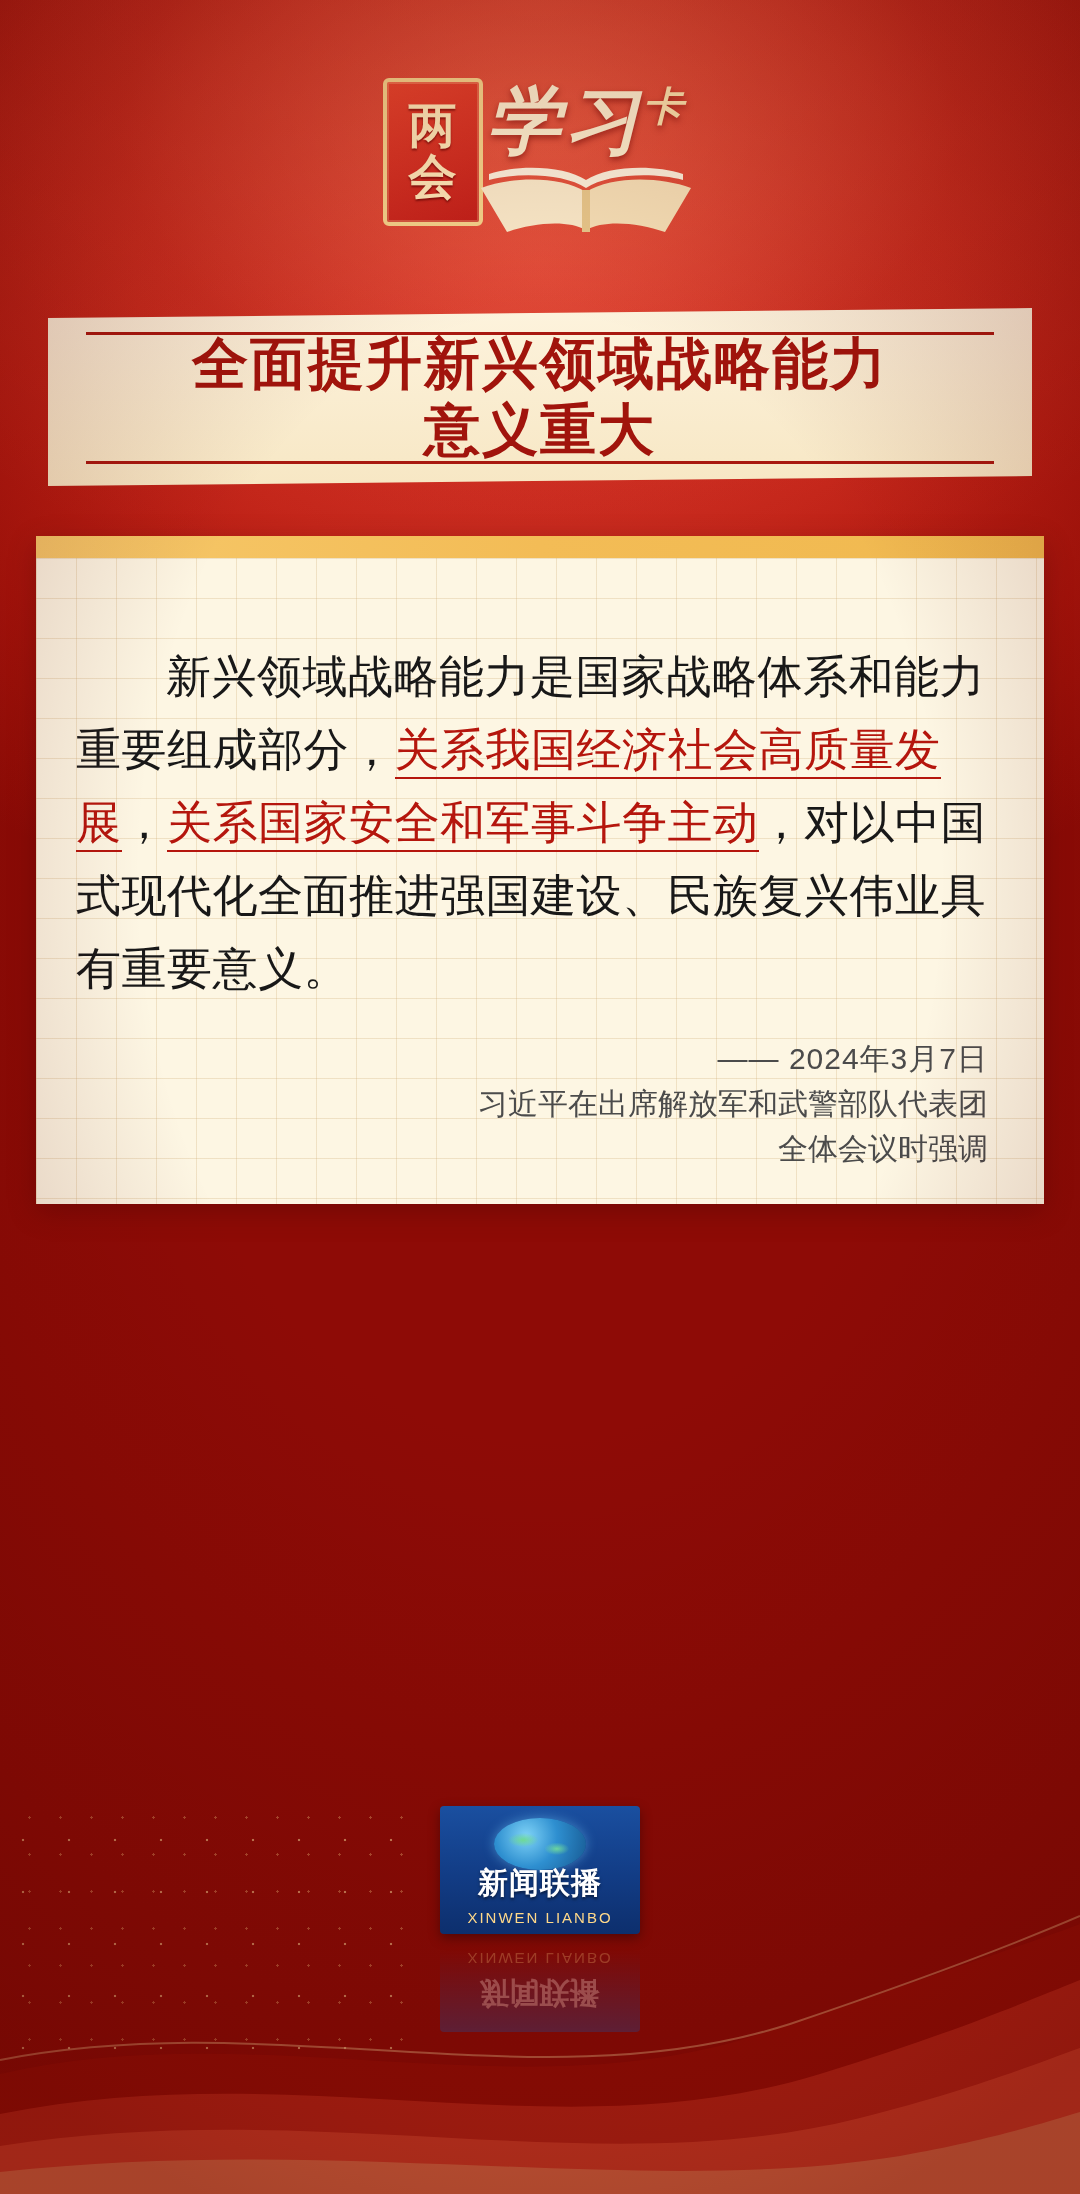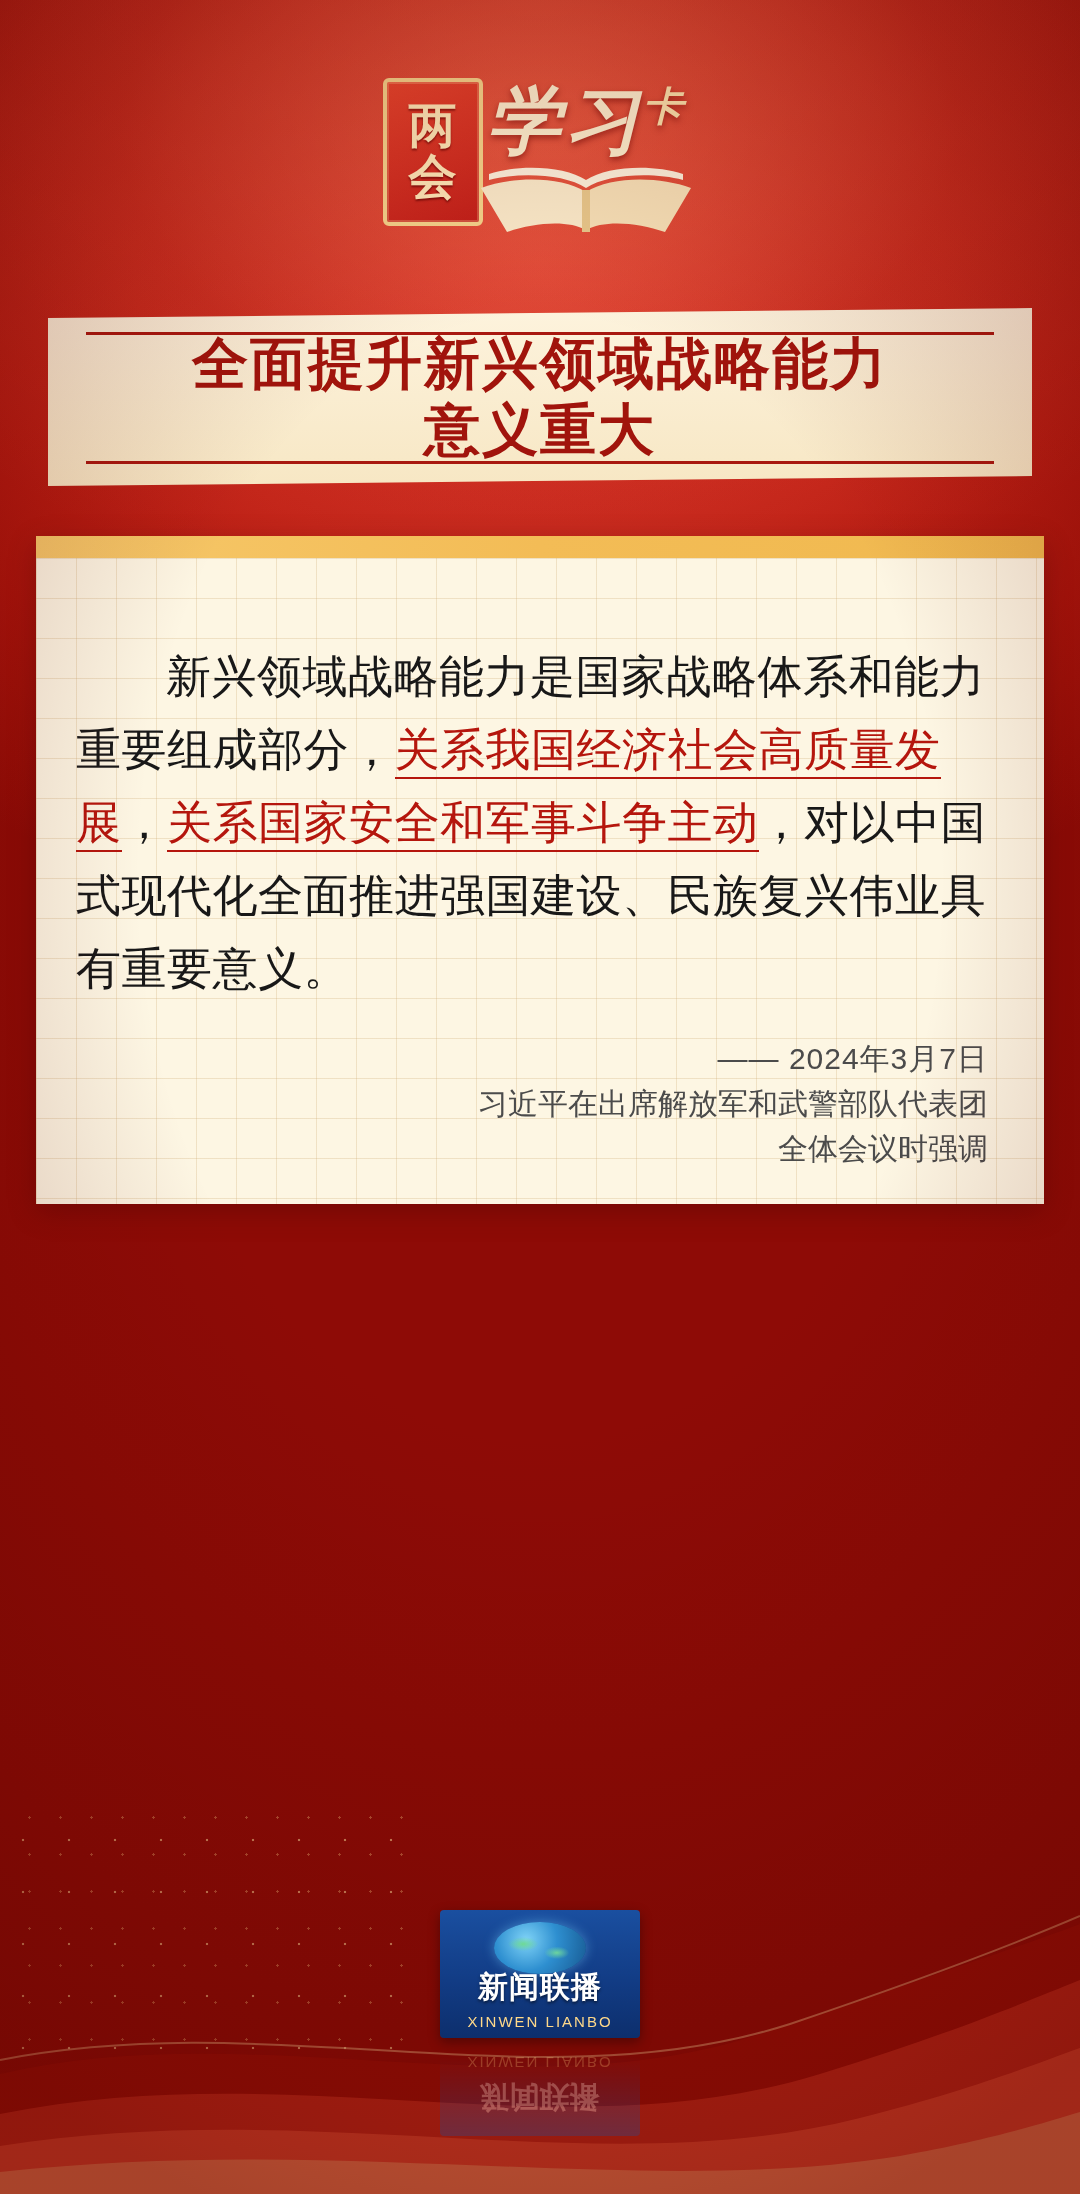--- a/index.html
+++ b/index.html
@@ -216,21 +216,21 @@
     background-size: 46px 52px, 31px 37px;
     background-position: 0 0, 14px 22px;
     opacity: 0.75;
   }
 
   
   .badge-wrap {
     position: absolute;
     left: 50%;
     transform: translateX(-50%);
-    top: 1910px;
+    top: 1806px;
     width: 200px;
     text-align: center;
   }
   .badge {
     position: relative;
     width: 200px;
     height: 128px;
     background: linear-gradient(180deg, #1a4fa0 0%, #123c85 55%, #0d2f6d 100%);
     border-radius: 4px;
     overflow: hidden;

